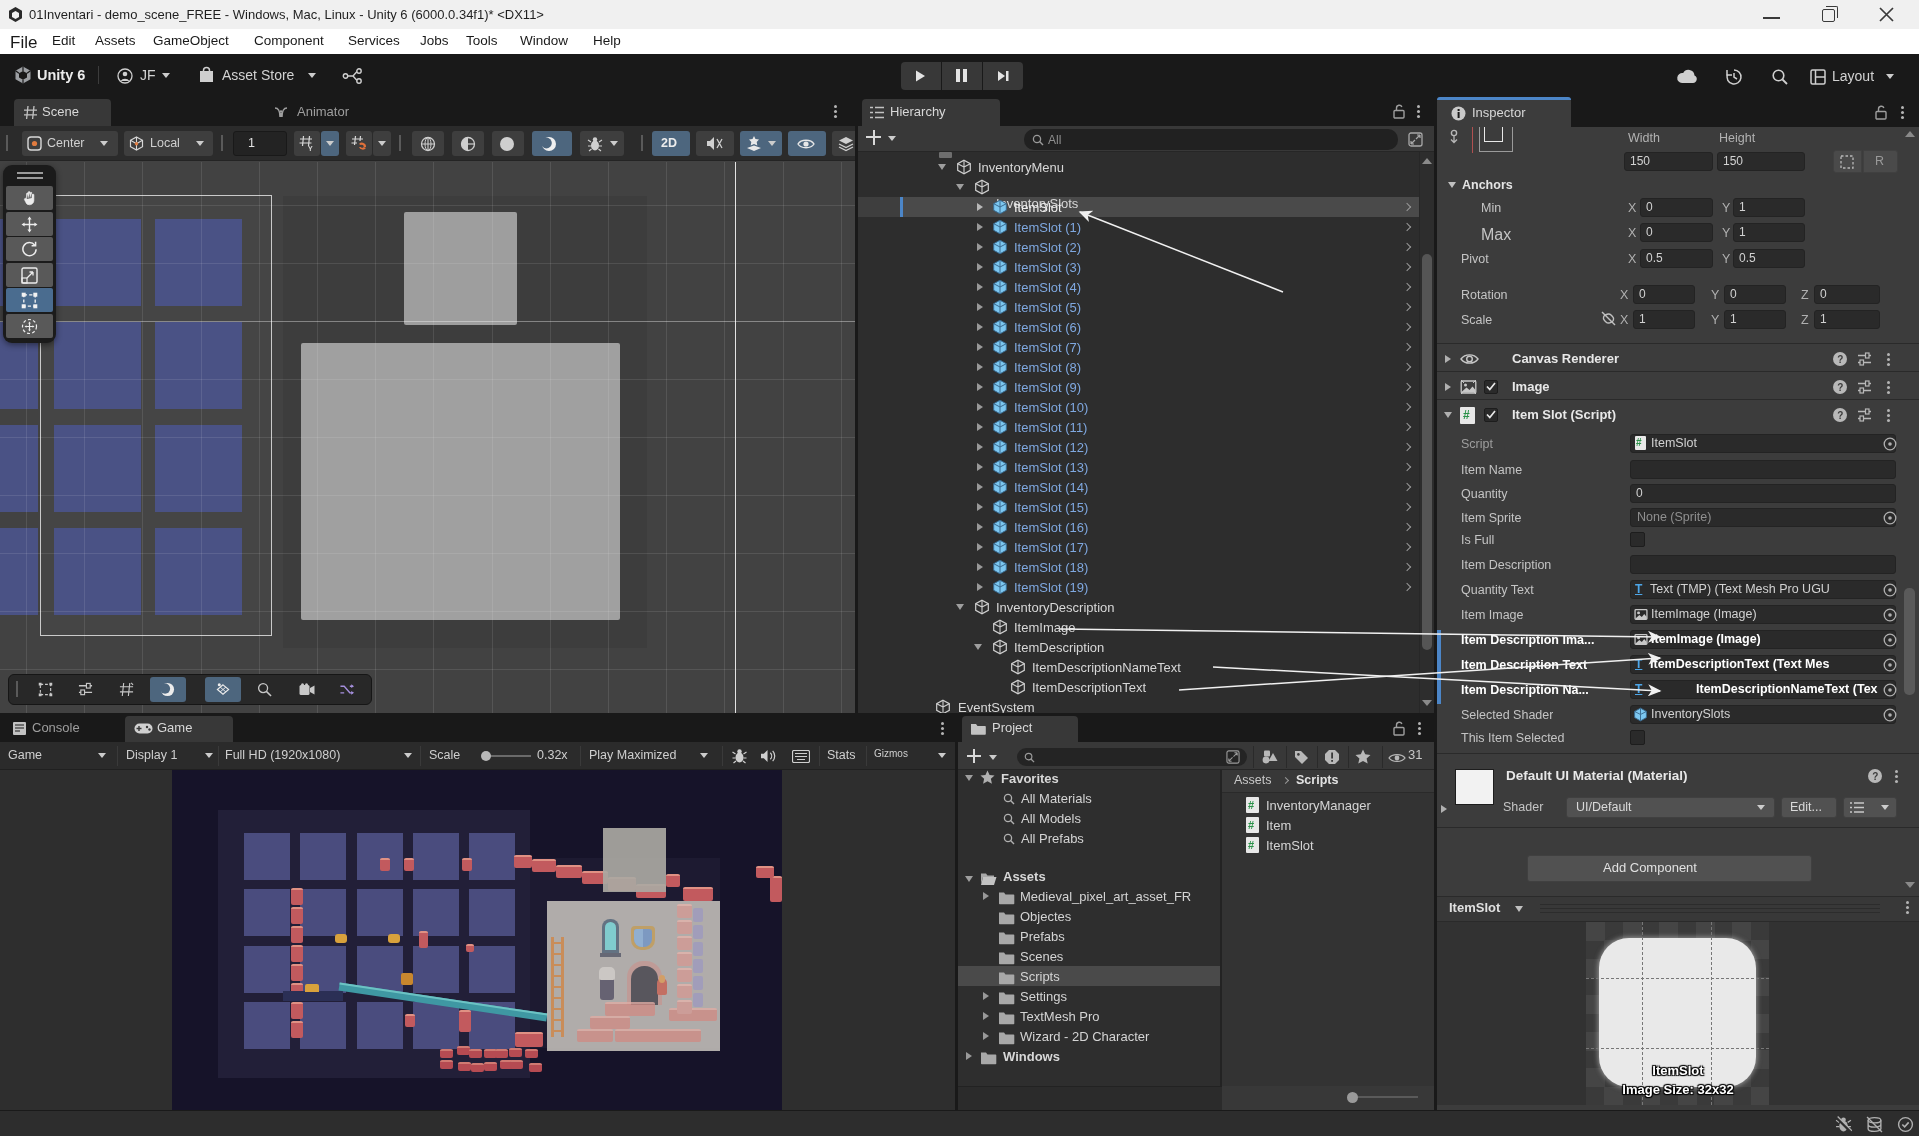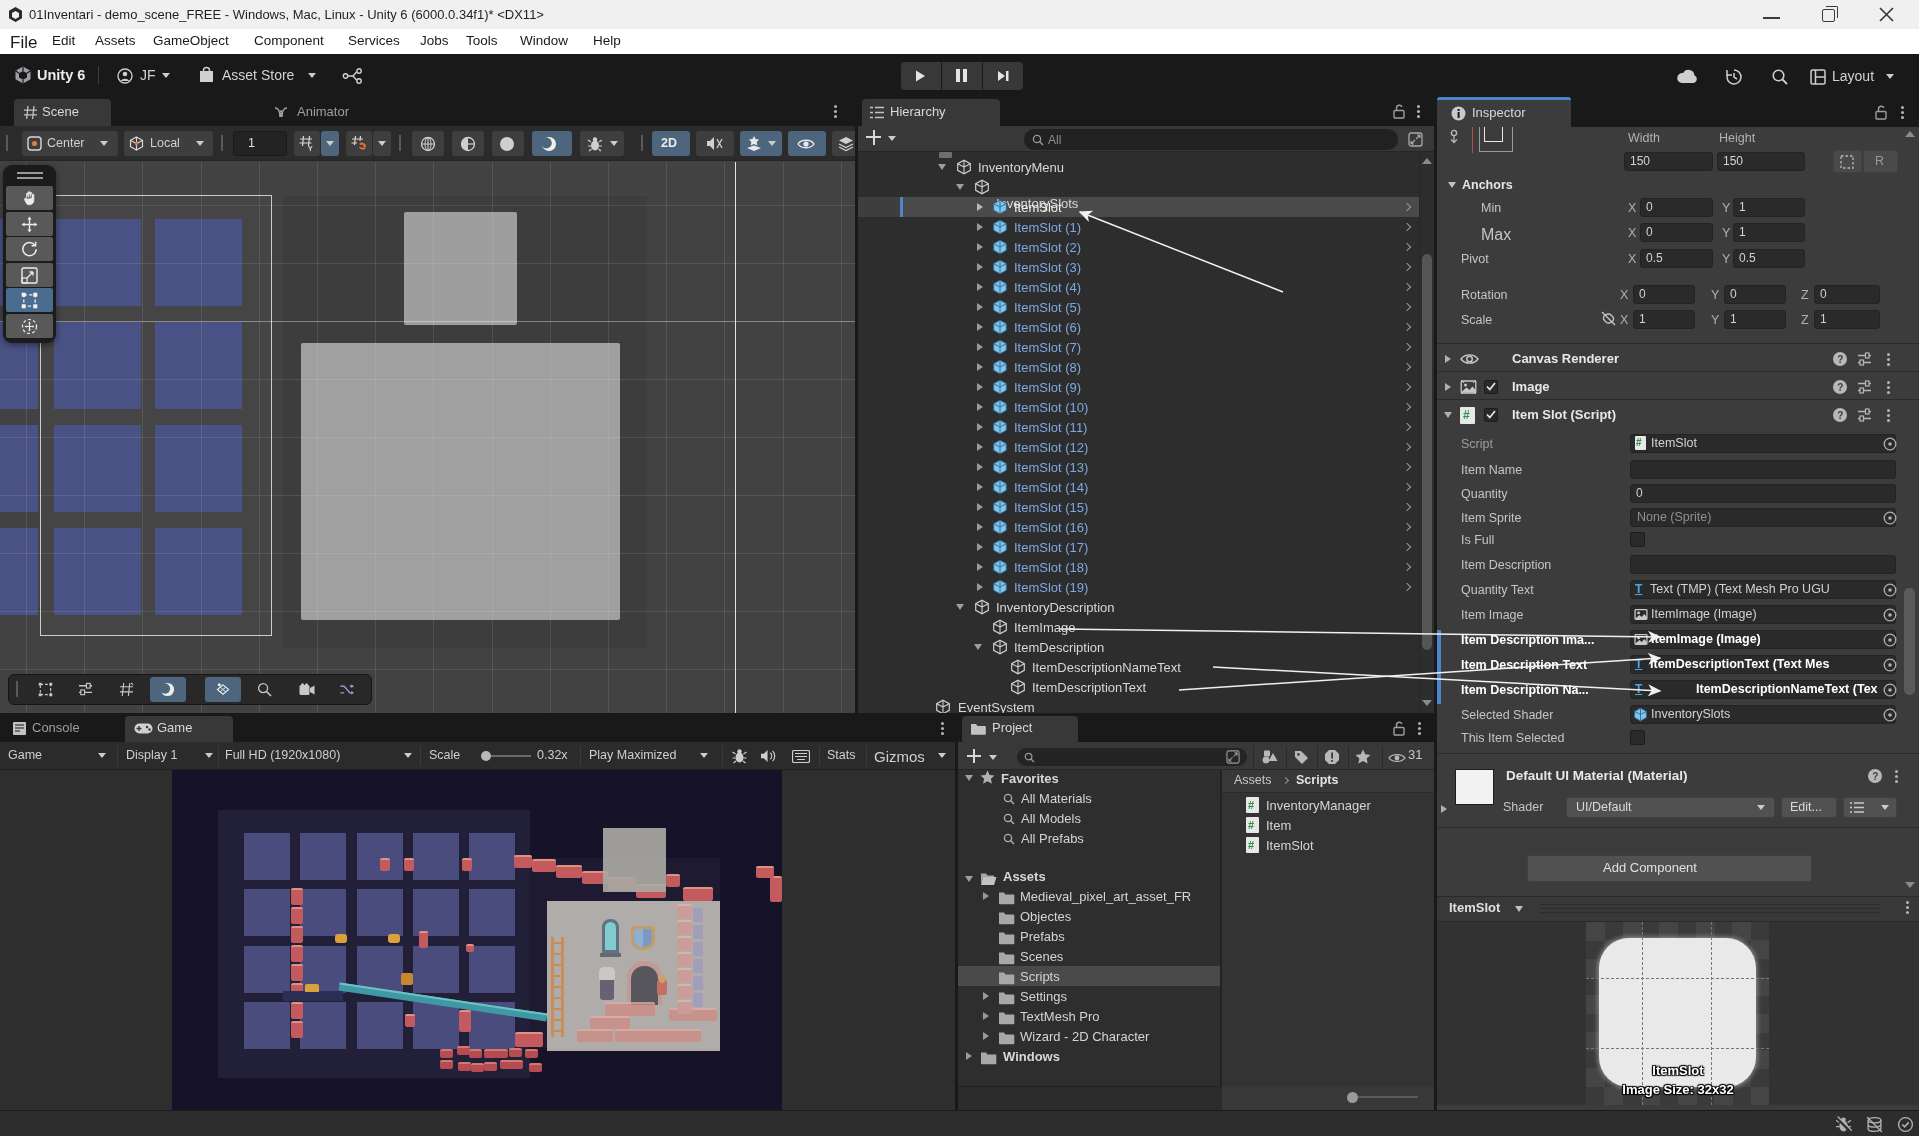--- a/index.html
+++ b/index.html
@@ -895,21 +895,21 @@
       <path d="M1 5 h3 l4-4 v13 l-4-4 h-3 z" fill="#cfcfcf"></path>
       <path d="M11 4 a5 5 0 0 1 0 7 M13.5 2 a8 8 0 0 1 0 11" fill="none" stroke="#cfcfcf" stroke-width="1.3"></path>
     </svg>
     <svg class="abs" style="left:792px;top:34px" width="18" height="13" viewBox="0 0 18 13">
       <rect x="0.5" y="0.5" width="17" height="12" rx="1.5" fill="none" stroke="#cfcfcf" stroke-width="1.2"></rect>
       <path d="M3 3.5 H15 M3 6.5 H15 M5 9.5 H13" stroke="#cfcfcf" stroke-width="1.2"></path>
     </svg>
     <div class="abs" style="left:819px;top:30px;width:1px;height:20px;background:#3a3a3a;"></div>
     <div class="txt" style="left:827px;top:32px;font-size:12.5px;color:#cfcfcf;">Stats</div>
     <div class="abs" style="left:866px;top:30px;width:1px;height:20px;background:#3a3a3a;"></div>
-    <div class="txt" style="left:874px;top:32px;font-size:15px;color:#cfcfcf;">Gizmos</div>
+    <div class="txt" style="left:874px;top:32px;font-size:10px;color:#cfcfcf;">Gizmos</div>
     <div class="tri-dn" style="left:938px;top:37px;"></div>
     <div class="abs" style="left:172px;top:54px;width:610px;height:340px;background:#161329;overflow:hidden;">
       <div class="abs" style="left:46px;top:40px;width:312px;height:268px;background:rgba(150,155,215,0.09);"></div>
       <div class="abs" style="left:358px;top:88px;width:190px;height:190px;background:rgba(150,150,190,0.06);"></div>
       <div class="abs" style="left:72px;top:63px;width:46px;height:47px;background:rgba(98,105,170,0.62);"></div>
       <div class="abs" style="left:128px;top:63px;width:46px;height:47px;background:rgba(98,105,170,0.62);"></div>
       <div class="abs" style="left:185px;top:63px;width:46px;height:47px;background:rgba(98,105,170,0.62);"></div>
       <div class="abs" style="left:241px;top:63px;width:46px;height:47px;background:rgba(98,105,170,0.62);"></div>
       <div class="abs" style="left:297px;top:63px;width:46px;height:47px;background:rgba(98,105,170,0.62);"></div>
       <div class="abs" style="left:72px;top:119px;width:46px;height:47px;background:rgba(98,105,170,0.62);"></div>

